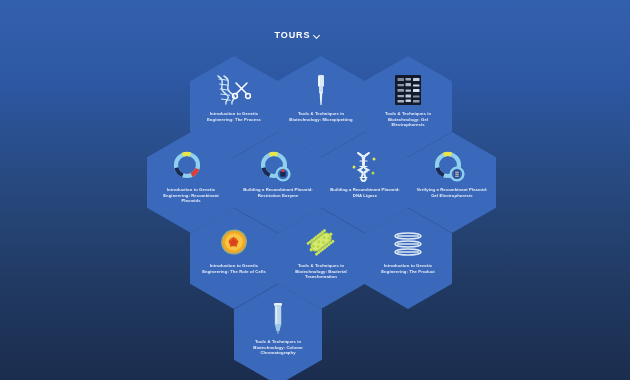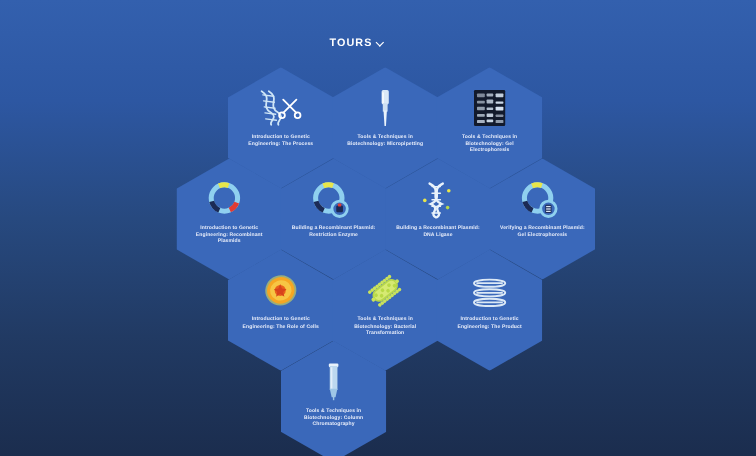--- a/index.html
+++ b/index.html
@@ -11,25 +11,25 @@
     height: 380px;
     overflow: hidden;
     font-family: "Liberation Sans", sans-serif;
     background: linear-gradient(180deg, #3360ae 0%, #2d57a2 22%, #27497f 48%, #213a63 74%, #1b2d4e 100%);
     position: relative;
   }
 
   
   .header {
     position: absolute;
-    top: 4px; left: 0;
+    top: 16px; left: 0;
     width: 596px;
     height: 38px;
     display: flex;
-    align-items: flex-end;
+    align-items: center;
     justify-content: center;
   }
   .tours-menu {
     display: flex;
     align-items: center;
     gap: 4px;
     cursor: pointer;
     padding: 2px 4px;
   }
   .tours-label {

